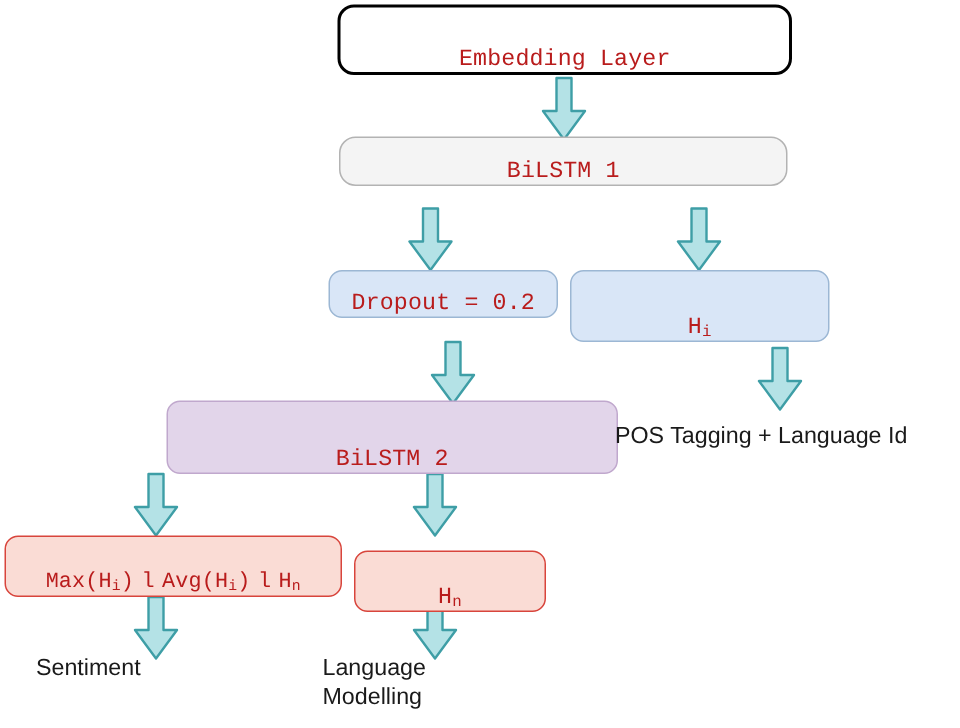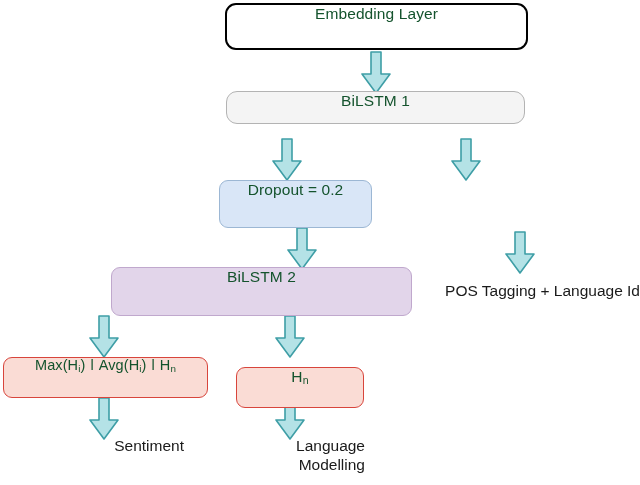--- a/index.html
+++ b/index.html
@@ -14,28 +14,29 @@
     position: relative;
     width: 640px;
     height: 485px;
     background: #ffffff;
     overflow: hidden;
   }
   .node {
     position: absolute;
     box-sizing: border-box;
     display: flex;
-    align-items: flex-start;
+    align-items: flex-end;
     justify-content: center;
     border-radius: 9px;
     font-size: 15.5px;
-    color: #14532d;
+    color: #b91c1c;
     letter-spacing: 0.1px;
     text-align: center;
     line-height: 1.1;
+    font-family: Liberation Mono, monospace;
   }
   .node-embedding {
     border: 2.2px solid #000000;
     background: #ffffff;
     border-radius: 11px;
   }
   .node-bilstm1 {
     border: 1.2px solid #b3b3b3;
     background: #f4f4f4;
     border-radius: 11px;
@@ -50,21 +51,21 @@
     margin-left: 44px;
   }
   .node-red {
     border: 1.6px solid #d8453c;
     background: #fadcd5;
   }
   .plain-label {
     position: absolute;
     font-size: 15.5px;
     color: #1a1a1a;
-    text-align: right;
+    text-align: left;
     line-height: 1.22;
     white-space: pre-line;
   }
   .arrow {
     position: absolute;
   }
   .arrow svg {
     display: block;
     overflow: visible;
   }
@@ -138,30 +139,33 @@
   </div>
 
   <div class="node node-embedding" style="left:225px; top:3px; width:303px; height:47px;">
     <span>Embedding Layer</span>
   </div>
 
   <div class="node node-bilstm1" style="left:226px; top:91px; width:299px; height:33px;">
     <span>BiLSTM 1</span>
   </div>
 
-  <div class="node node-blue" style="left:219px; top:180px; width:153px; height:48px;">
+  <div class="node node-blue" style="left:219px; top:180px; width:153px; height:32px;">
     <span>Dropout = 0.2</span>
   </div>
 
+  <div class="node node-blue" style="left:380px; top:180px; width:173px; height:48px;">
+    <span><span>H</span><sub>i</sub></span>
+  </div>
 
   <div class="node node-purple" style="left:67px; top:267px; width:301px; height:49px;">
     <span>BiLSTM 2</span>
   </div>
 
-  <div class="node node-red" style="left:3px; top:357px; width:205px; height:41px; font-size:14.5px;">
+  <div class="node node-red" style="left:3px; top:357px; width:225px; height:41px; font-size:14.5px;">
     <span><span>Max(H</span><sub>i</sub><span>)</span><span class="sep">l</span><span>Avg(H</span><sub>i</sub><span>)</span><span class="sep">l</span><span>H</span><sub>n</sub></span>
   </div>
 
   <div class="node node-red" style="left:236px; top:367px; width:128px; height:41px;">
     <span><span>H</span><sub>n</sub></span>
   </div>
 
   <div class="plain-label" style="left:410px; top:282px; width:230px;">POS Tagging + Language Id</div>
 
   <div class="plain-label" style="left:215px; top:437px; width:150px;">Language

